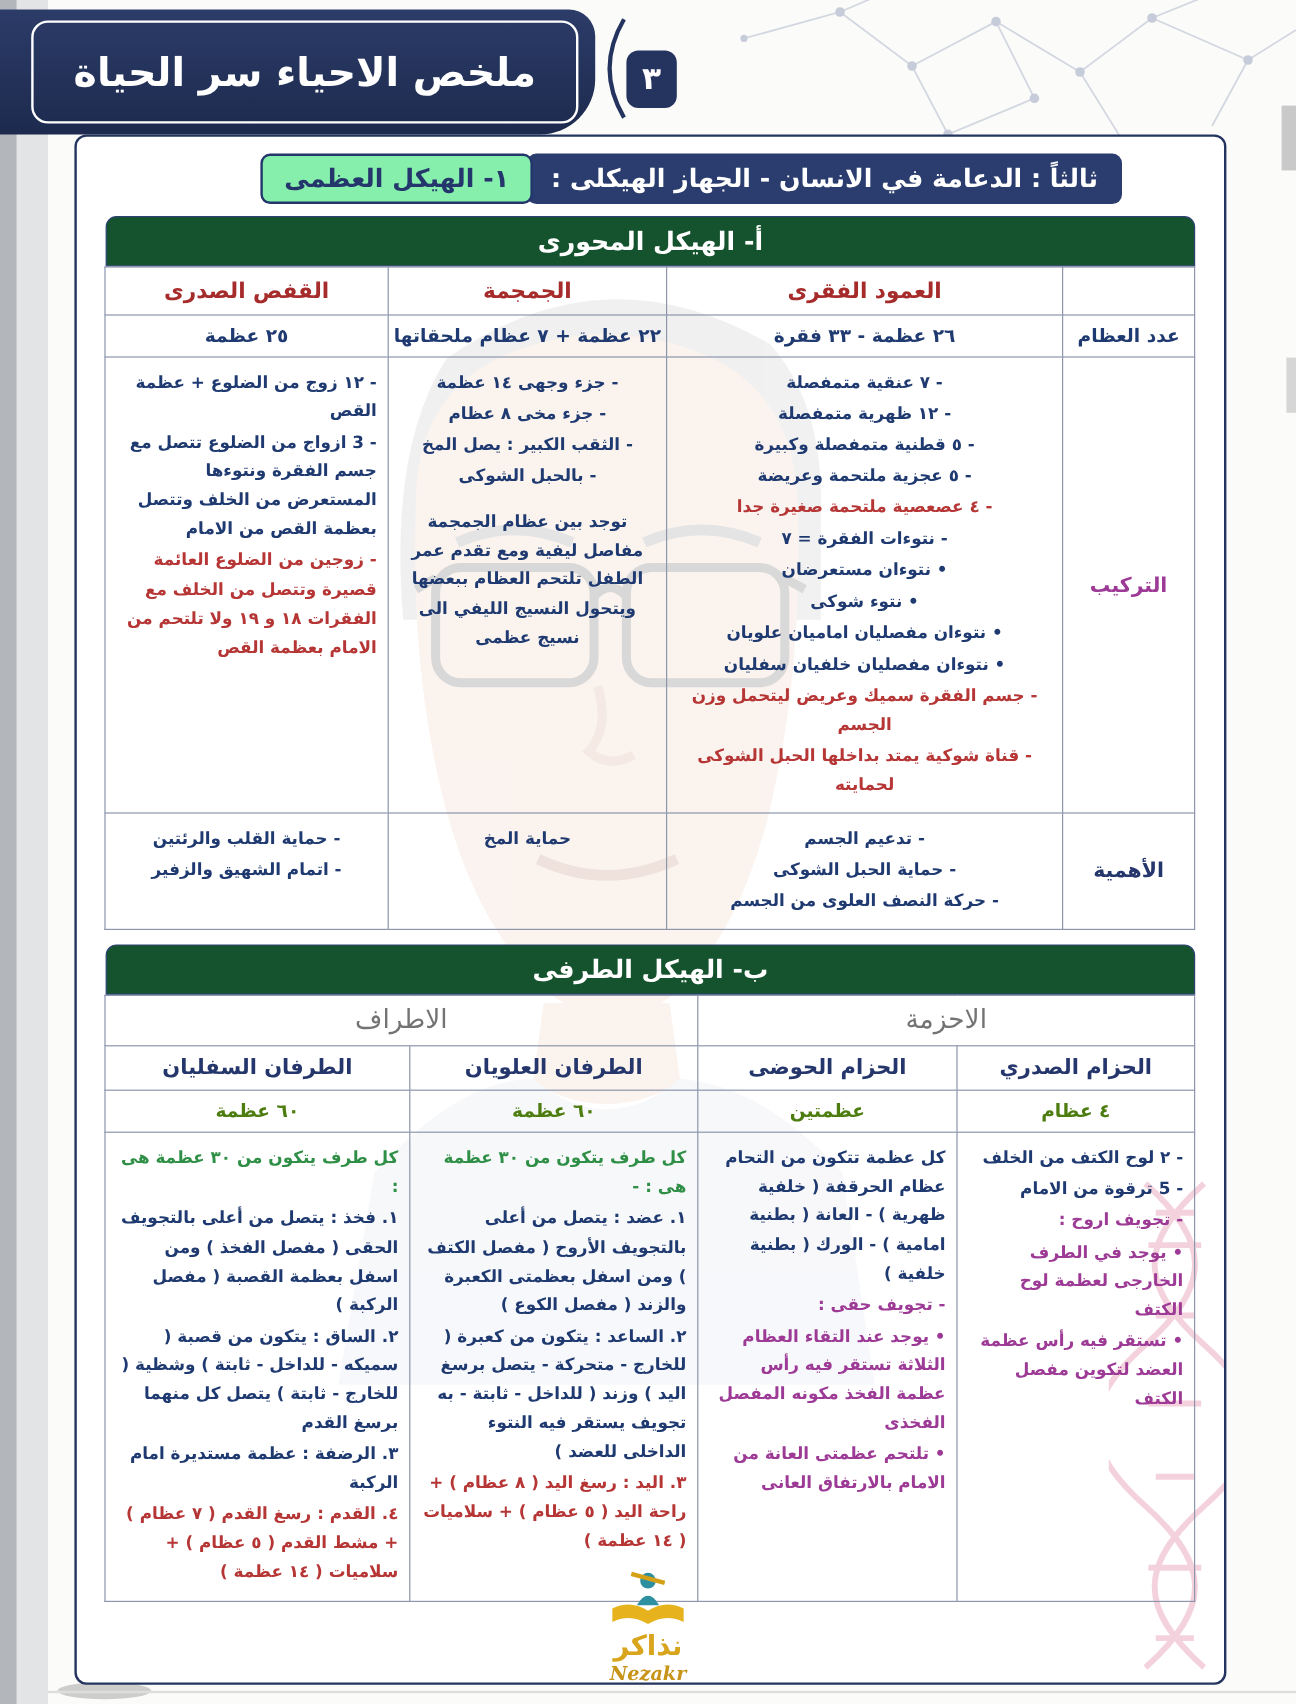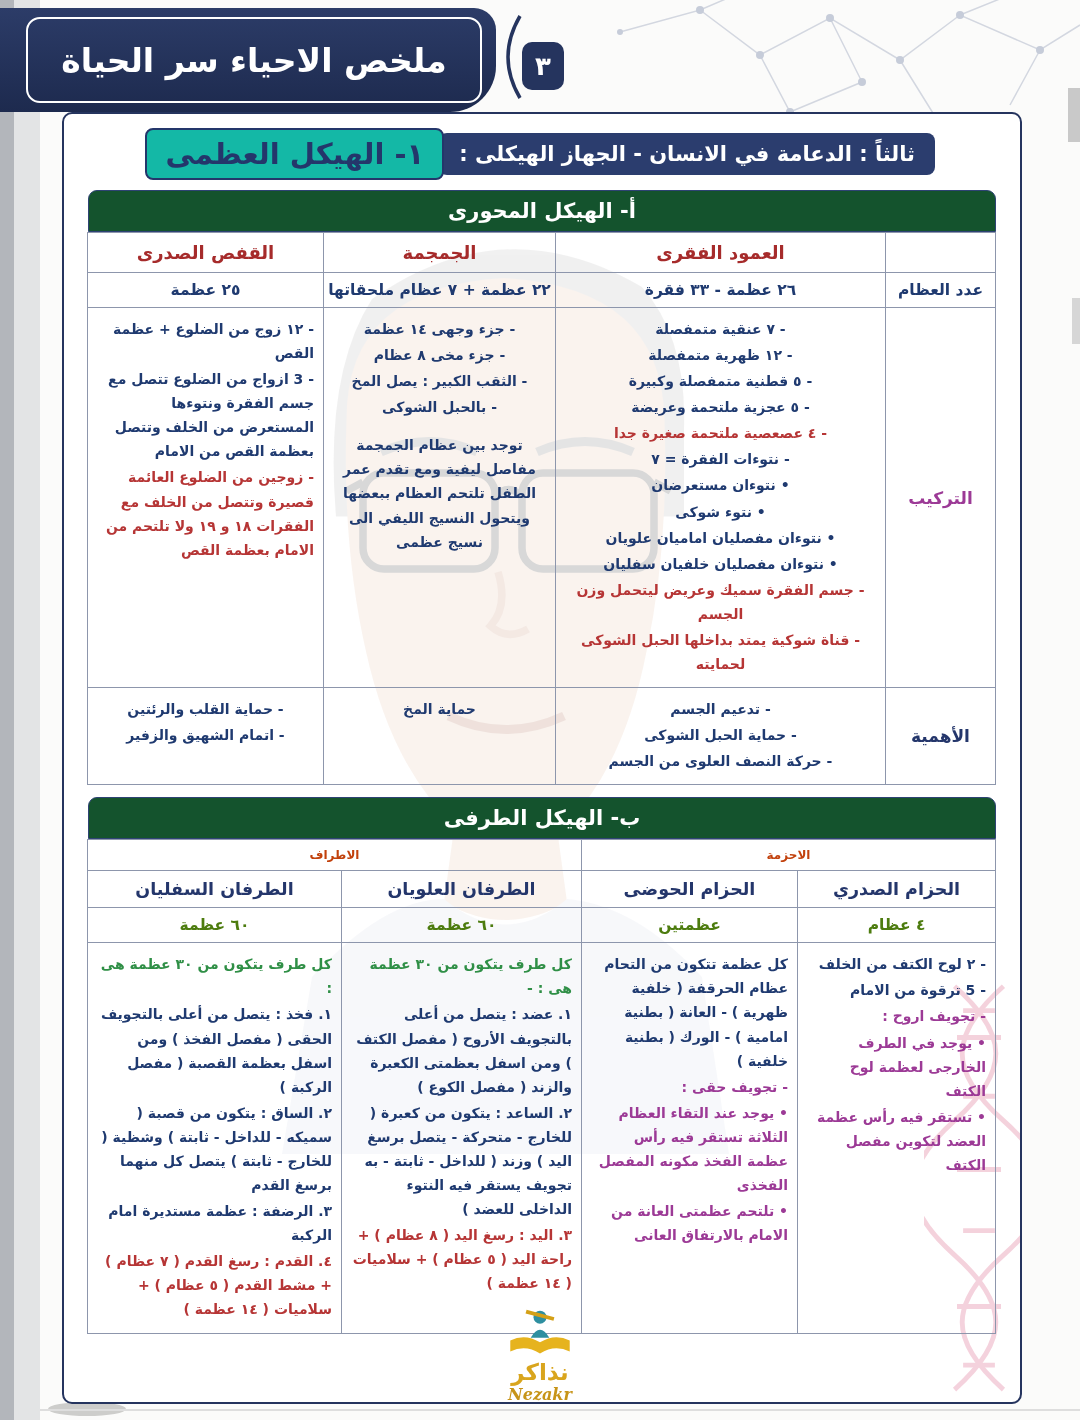--- a/index.html
+++ b/index.html
@@ -35,33 +35,33 @@
            border:2.5px solid #25345e; border-radius:10px; background:#ffffff; overflow:hidden; z-index:1; }
 
   .face-bg { position:absolute; left:140px; top:70px; width:600px; height:980px; z-index:0; pointer-events:none; }
   .dna-deco { position:absolute; right:-14px; top:860px; width:110px; height:440px; z-index:0; pointer-events:none; }
 
   
   .titlebar { position:relative; z-index:2; display:flex; align-items:center; width:fit-content;
               margin:14px 85px 10px auto; }
   .titlebar-main { background:#2b3d6e; color:#fff; font-size:21px; font-weight:bold;
                    padding:9px 20px; border-radius:8px; white-space:nowrap; }
-  .titlebar-sub { background:#14b8a6; color:#24366b; font-size:29px; font-weight:bold;
+  .titlebar-sub { background:#86efac; color:#24366b; font-size:21px; font-weight:bold;
                   padding:7px 18px; border:2.5px solid #24366b; border-radius:8px; margin-right:-5px;
                   white-space:nowrap; }
 
   
   .table-wrap { position:relative; z-index:2; margin:6px 24px 0 24px; }
   .tbl-title { background:#14532d; color:#ffffff; font-size:21px; font-weight:bold; text-align:center;
                padding:8px 0; border-radius:9px 9px 0 0; border:1.5px solid #2e4374; }
   table.sheet { width:100%; border-collapse:collapse; table-layout:fixed; background:transparent; }
   .sheet td { border:1.2px solid #8d96ac; vertical-align:top; }
 
   .col-head td { color:#a62b2b; font-weight:bold; font-size:18px; text-align:center; padding:9px 4px; vertical-align:middle; }
-  .group-head td { color:#c2410c; font-weight:bold; font-size:12px; text-align:center; padding:8px 4px; vertical-align:middle; }
+  .group-head td { color:#737373; font-weight:normal; font-size:22px; text-align:center; padding:8px 4px; vertical-align:middle; }
   .sub-head td { color:#24366b; font-weight:bold; font-size:17.5px; text-align:center; padding:8px 4px; vertical-align:middle; }
 
   .counts td { color:#1f3a70; font-weight:bold; font-size:15.5px; text-align:center; padding:8px 4px; vertical-align:middle; }
   .counts-red td { color:#4d7c0f; }
 
   .rowlabel { color:#24366b; font-weight:bold; font-size:17px; text-align:center; vertical-align:middle !important; }
   .rowlabel.purple { color:#9c3a96; }
 
   td.list { padding:9px 9px; }
   .line { font-size:14px; font-weight:bold; color:#1f3a70; line-height:1.72; margin-bottom:2px; }

